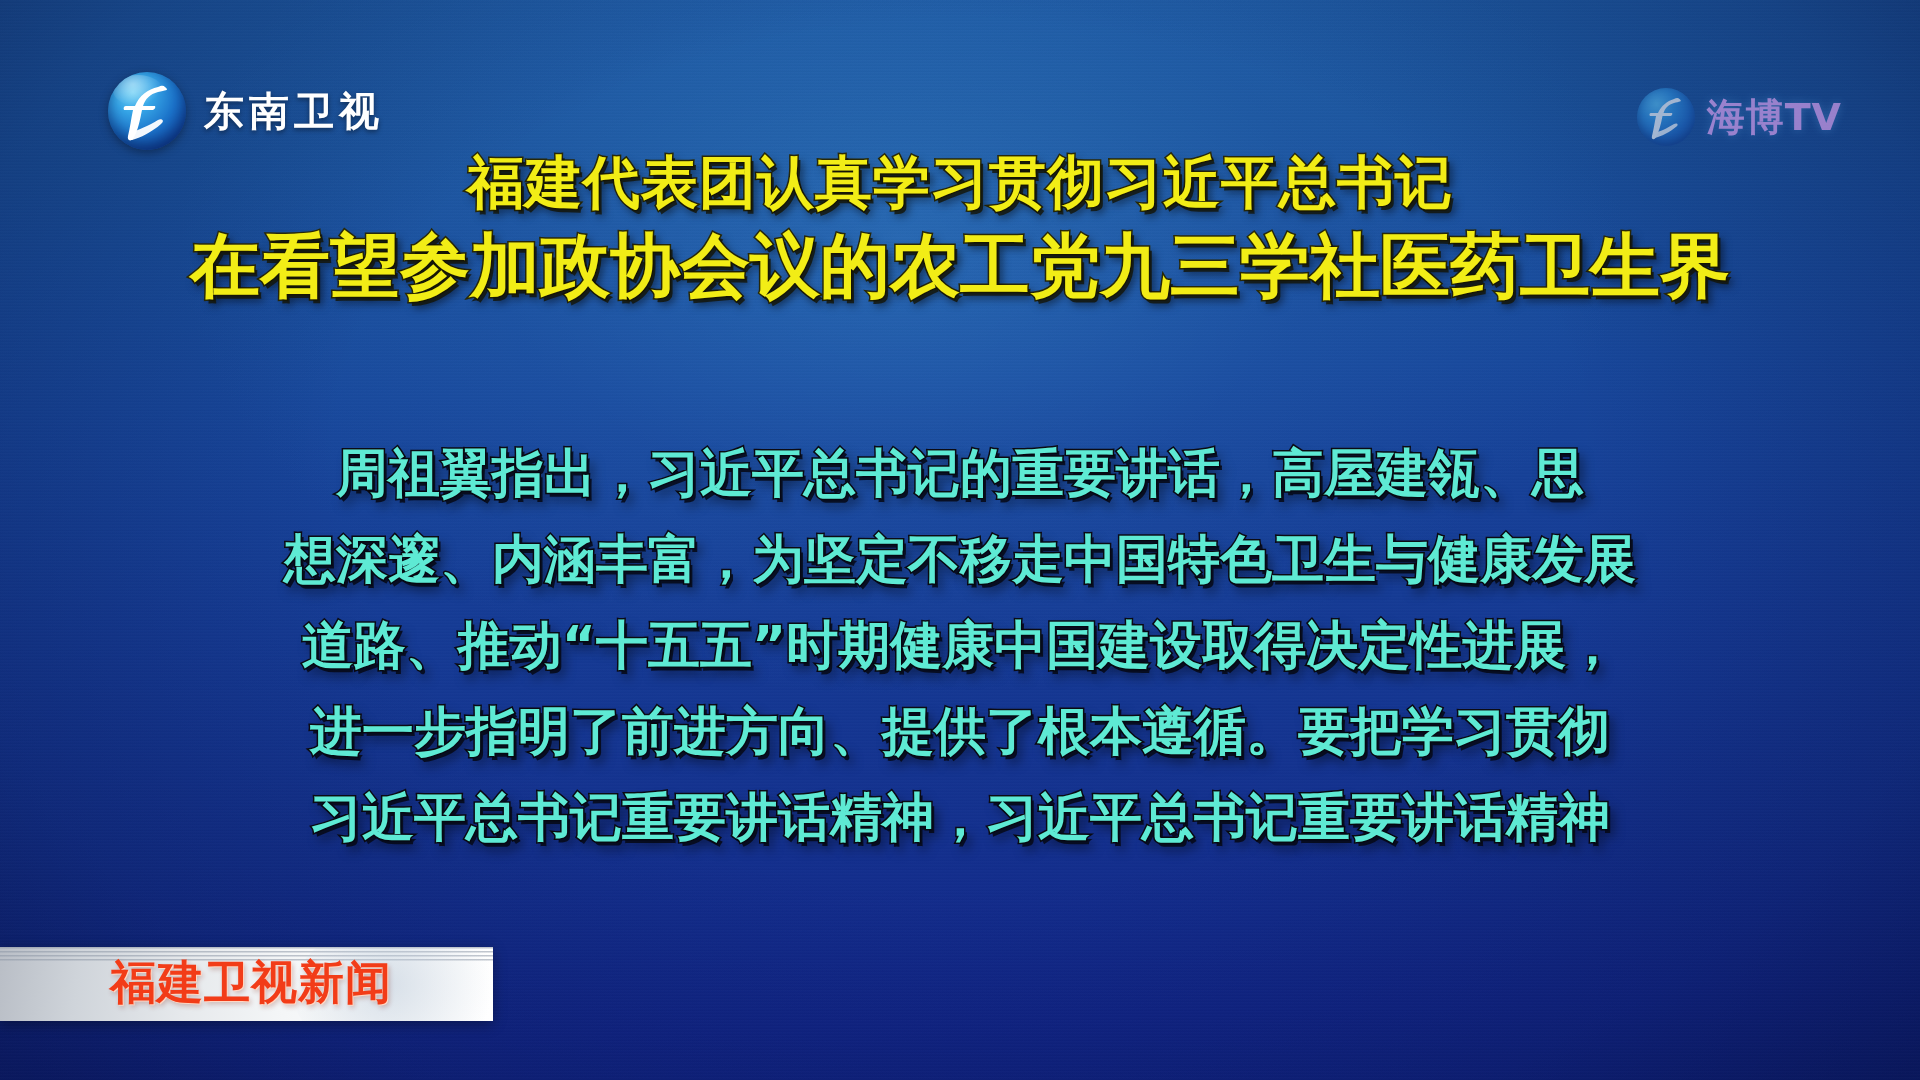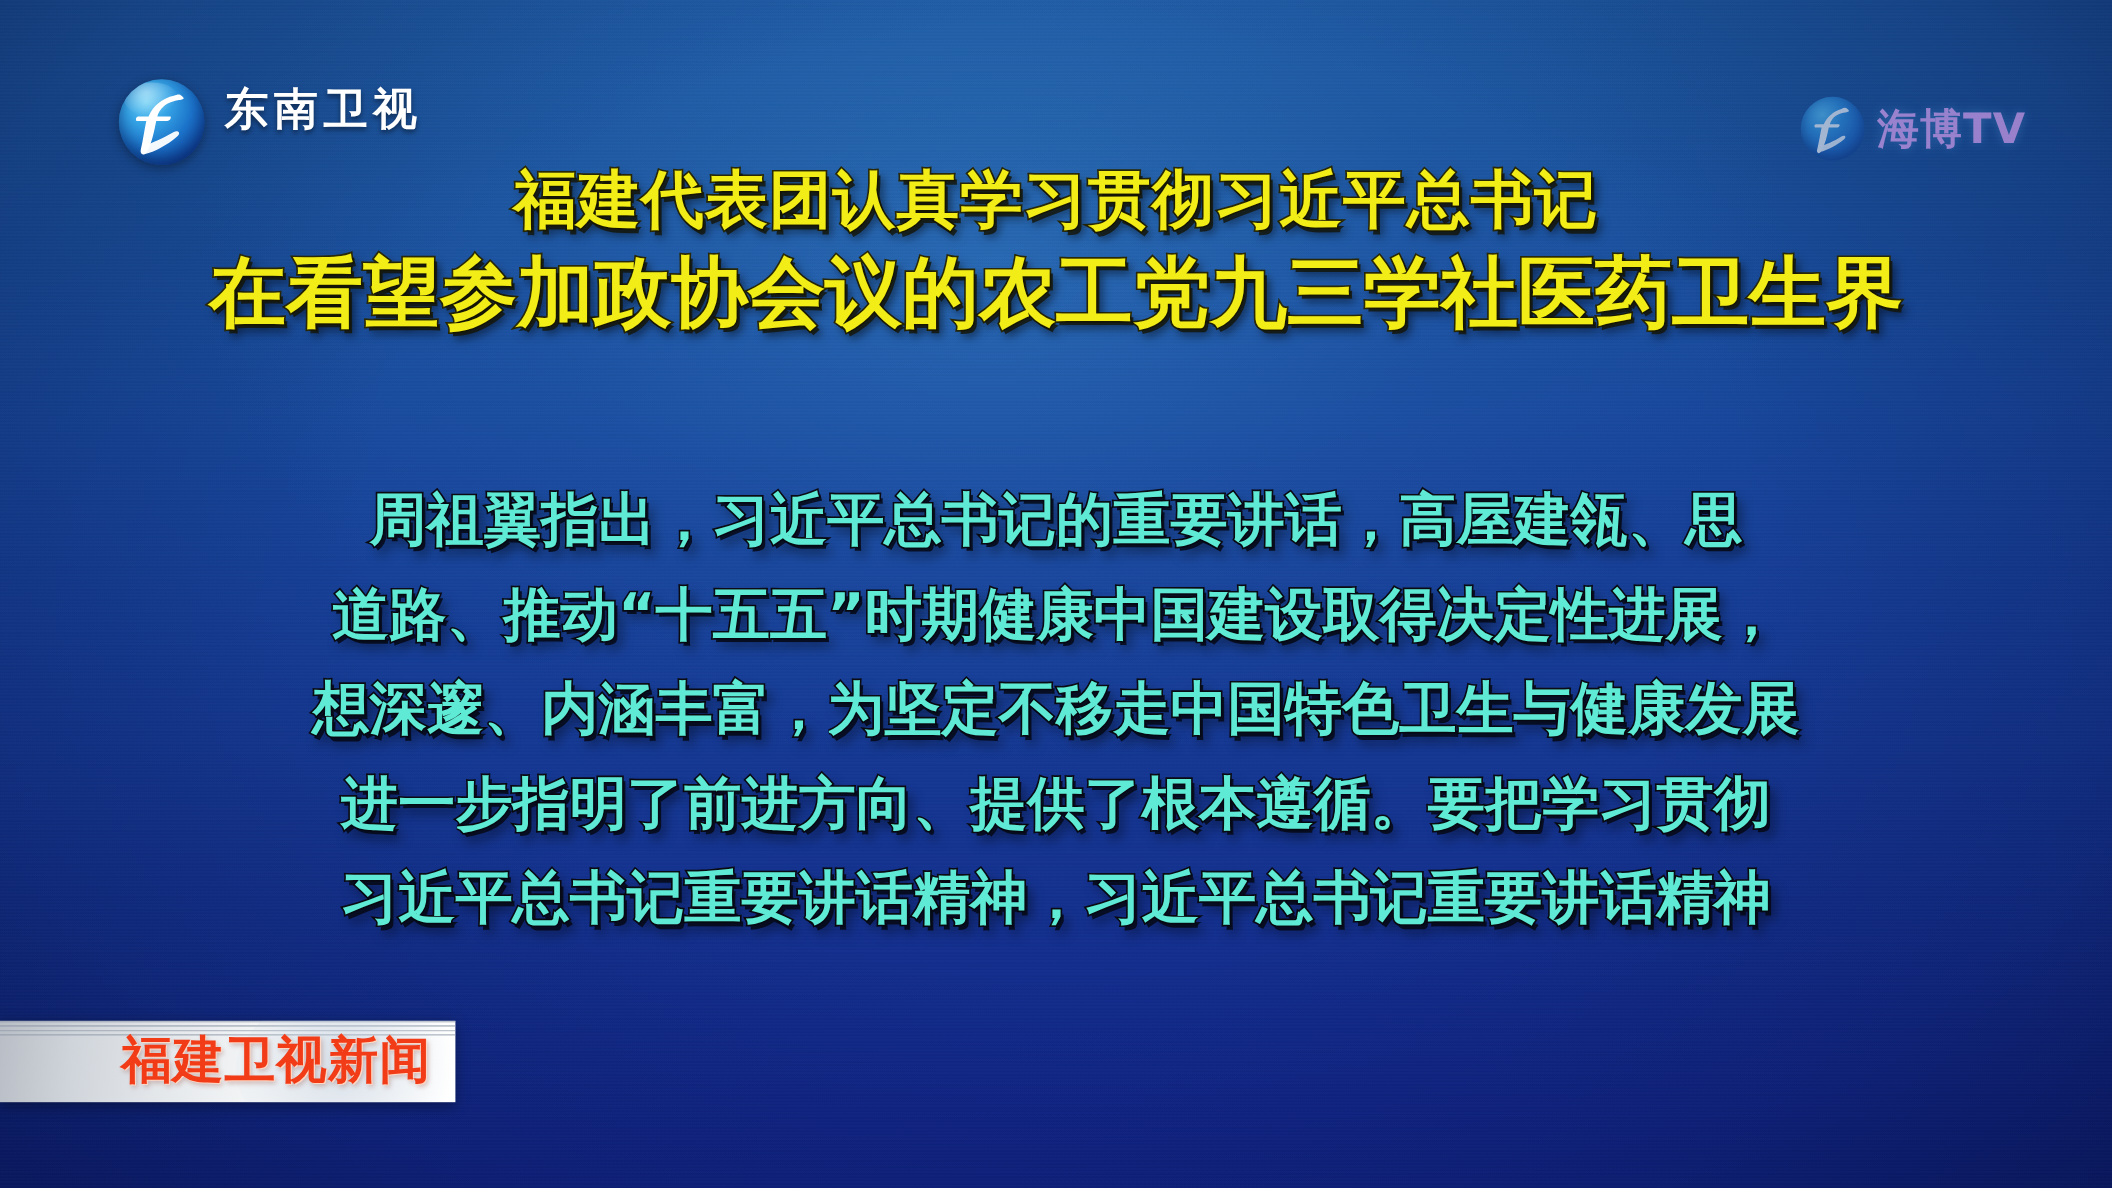--- a/index.html
+++ b/index.html
@@ -42,20 +42,21 @@
     background: repeating-linear-gradient(to bottom, rgba(255,255,255,0.012) 0px, rgba(255,255,255,0.012) 1px, rgba(0,0,0,0.016) 2px, rgba(0,0,0,0.016) 3px);
     pointer-events: none;
   }
 
   
   .logo-tl {
     position: absolute;
     left: 108px;
     top: 72px;
     display: flex;
+    align-items: center;
     gap: 18px;
   }
   .logo-mark {
     position: relative;
     width: 78px;
     height: 78px;
     border-radius: 50%;
     background:
       radial-gradient(circle at 32% 26%, #6fd0f5 0%, #35a4e6 26%, #1b72c9 55%, #11459d 80%, #0d3382 100%);
     box-shadow: 0 3px 10px rgba(0,0,0,0.35), inset 0 -6px 14px rgba(5,25,80,0.55);
@@ -159,22 +160,22 @@
     text-shadow:
       3px 4px 0 rgba(6,8,20,0.85),
       6px 8px 11px rgba(0,0,0,0.50);
   }
   .body-copy .bl.first { text-align: center; }
 
   
   .prog-banner {
     position: absolute;
     left: 0;
-    top: 928px;
-    width: 414px;
+    top: 947px;
+    width: 493px;
     height: 74px;
     background:
       linear-gradient(96deg, #b9bec6 0%, #cfd4da 16%, #e6e9ec 38%, #f4f6f7 58%, #fbfcfc 76%, #ffffff 100%);
     box-shadow: 0 3px 12px rgba(0,0,0,0.35);
     overflow: hidden;
   }
   .prog-banner::before {
     content: "";
     position: absolute;
     left: 0; top: 0;
@@ -235,22 +236,22 @@
     <div class="wm-text">海博TV</div>
   </div>
 
   <div class="headline">
     <span class="hl">福建代表团认真学习贯彻习近平总书记</span>
     <span class="hl wide">在看望参加政协会议的农工党九三学社医药卫生界</span>
   </div>
 
   <div class="body-copy">
     <span class="bl first">周祖翼指出，习近平总书记的重要讲话，高屋建瓴、思</span>
+    <span class="bl">想深邃、内涵丰富，为坚定不移走中国特色卫生与健康发展</span>
     <span class="bl">道路、推动“十五五”时期健康中国建设取得决定性进展，</span>
-    <span class="bl">想深邃、内涵丰富，为坚定不移走中国特色卫生与健康发展</span>
     <span class="bl">进一步指明了前进方向、提供了根本遵循。要把学习贯彻</span>
     <span class="bl">习近平总书记重要讲话精神，习近平总书记重要讲话精神</span>
   </div>
 
   <div class="prog-banner">
     <span class="prog-text">福建卫视新闻</span>
   </div>
 
 </div>
 

